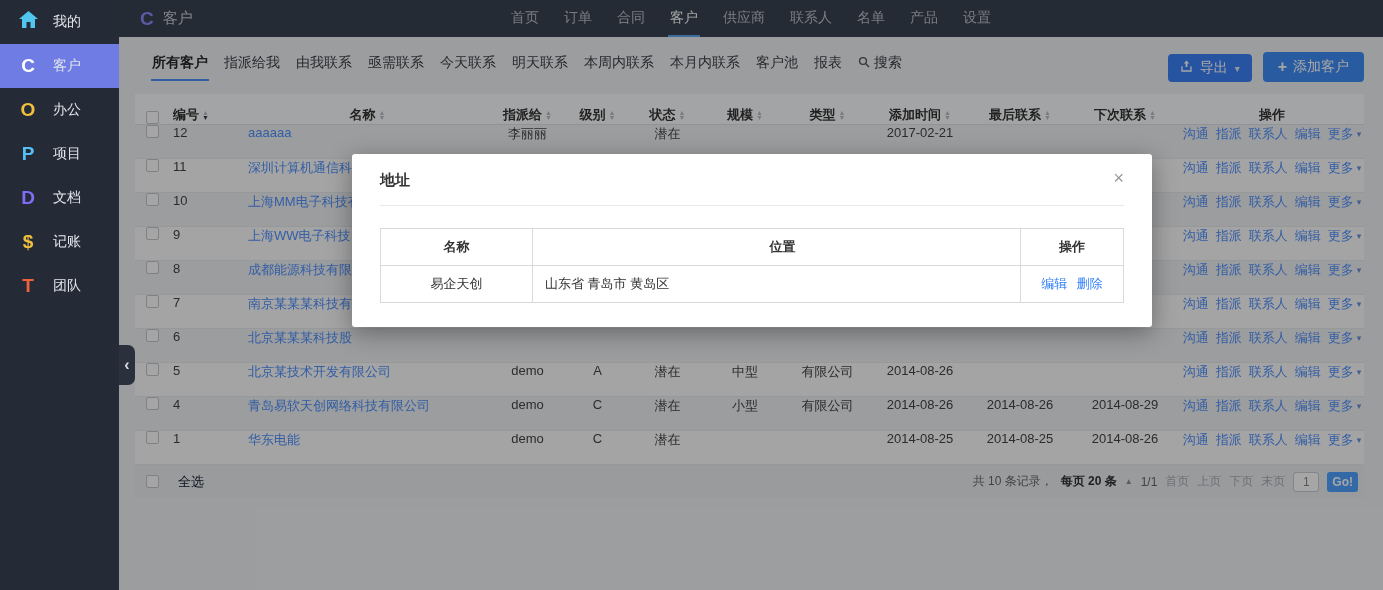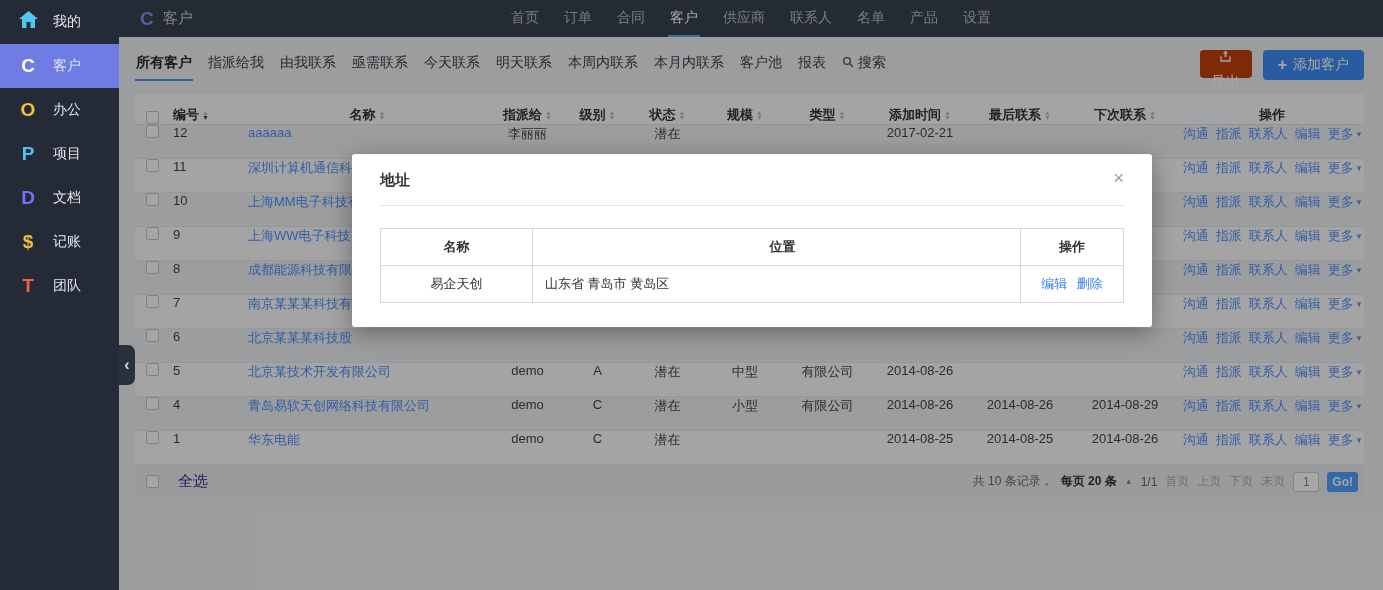--- a/index.html
+++ b/index.html
@@ -21,27 +21,27 @@
   .main { position:absolute; left:119px; top:0; right:0; bottom:0; background:#f0f2f5; }
   .topbar { height:37px; background:#3a4250; position:relative; display:flex; align-items:center; }
   .logo { position:absolute; left:21px; display:flex; gap:9px; align-items:center; }
   .logo-c { color:#8d8aff; font-weight:bold; font-size:19px; }
   .logo-label { color:#c6ccd4; font-size:15px; }
   .nav { margin:0 auto; display:flex; gap:21px; height:100%; align-items:stretch; }
   .nav-item { color:#b9bfc8; font-size:14px; display:flex; align-items:center; border-bottom:2px solid transparent; padding:0 2px; cursor:pointer; }
   .nav-item.active { color:#ffffff; border-bottom-color:#5fa8f5; }
 
   .content { padding:13px 19px 0 16px; }
-  .toolbar-row { display:flex; align-items:flex-start; height:32px; }
+  .toolbar-row { display:flex; align-items:flex-end; height:32px;margin-left:16px; }
   .tabs { display:flex; gap:14px; align-items:flex-start; height:100%; }
   .tab { font-size:14px; color:#3c3f44; padding:4px 1px 7px; border-bottom:2px solid transparent; cursor:pointer; display:flex; align-items:center; gap:4px; }
   .tab.active { font-weight:bold; color:#26282c; border-bottom-color:#4f90fc; }
   .spacer { flex:1; }
-  .btn-export { background:#c2410c; color:#fff; height:28px; border-radius:4px; display:flex; align-items:center;
-    gap:7px; padding:0 12px; font-size:14px; cursor:pointer; margin-right:11px;flex-direction:column; }
+  .btn-export { background:#3b82f6; color:#fff; height:28px; border-radius:4px; display:flex; align-items:center;
+    gap:7px; padding:0 12px; font-size:14px; cursor:pointer; margin-right:11px; }
   .btn-export .caret { font-size:10px; color:rgba(255,255,255,.85); }
   .btn-add { background:#3f8cf6; color:#fff; height:30px; border-radius:4px; display:flex; align-items:center;
     gap:6px; padding:0 15px; font-size:14px; cursor:pointer; }
   .btn-add .plus { font-size:16px; font-weight:bold; }
 
   
   .table { margin-top:12px; }
   .thead { display:flex; background:#fbfcfd; height:31px; align-items:flex-end; font-weight:bold; color:#333;
     font-size:13px; border-bottom:1px solid #dfe2e6; }
   .trow { display:flex; height:34px; align-items:flex-start; font-size:13px; color:#444; background:#fcfcfd;
@@ -66,21 +66,21 @@
   .th { display:flex; align-items:center; }
   .th.center { justify-content:center; }
   .link { color:#4f90fc; cursor:pointer; text-decoration:none; }
   .actions { display:flex; gap:7px; justify-content:center; align-items:center; }
   .actions .caret { font-size:9px; color:#6d90d8; margin-left:-4px; }
 
   .sort { display:inline-flex; flex-direction:column; margin-left:3px; cursor:pointer; }
   .sort i { font-style:normal; font-size:7px; line-height:5px; color:#b9bfc6; }
   .sort i.on { color:#3c3f44; }
 
-  .tfoot .select-label { margin-left:8px; color:#4c1d95; font-size:15px; }
+  .tfoot .select-label { margin-left:8px; color:#0f172a; font-size:13px; }
   .pager { margin-left:auto; display:flex; align-items:center; gap:8px; padding-right:6px; }
   .pager .bold { color:#333; font-weight:bold; }
   .pg-caret { font-size:8px; color:#8a8f96; }
   .pg-link { color:#a9adb3; cursor:pointer; }
   .page-input { width:26px; height:20px; border:1px solid #c9ccd1; border-radius:3px; text-align:center;
     font-size:12px; color:#888; background:#fff; font-family:inherit; }
   .btn-go { background:#4ea1ff; color:#fff; border-radius:3px; padding:3px 5px; font-size:12px; font-weight:bold; cursor:pointer; }
 
   
   .overlay { position:absolute; left:119px; top:0; right:0; bottom:0; background:rgba(0,0,0,0.35); z-index:50; }

